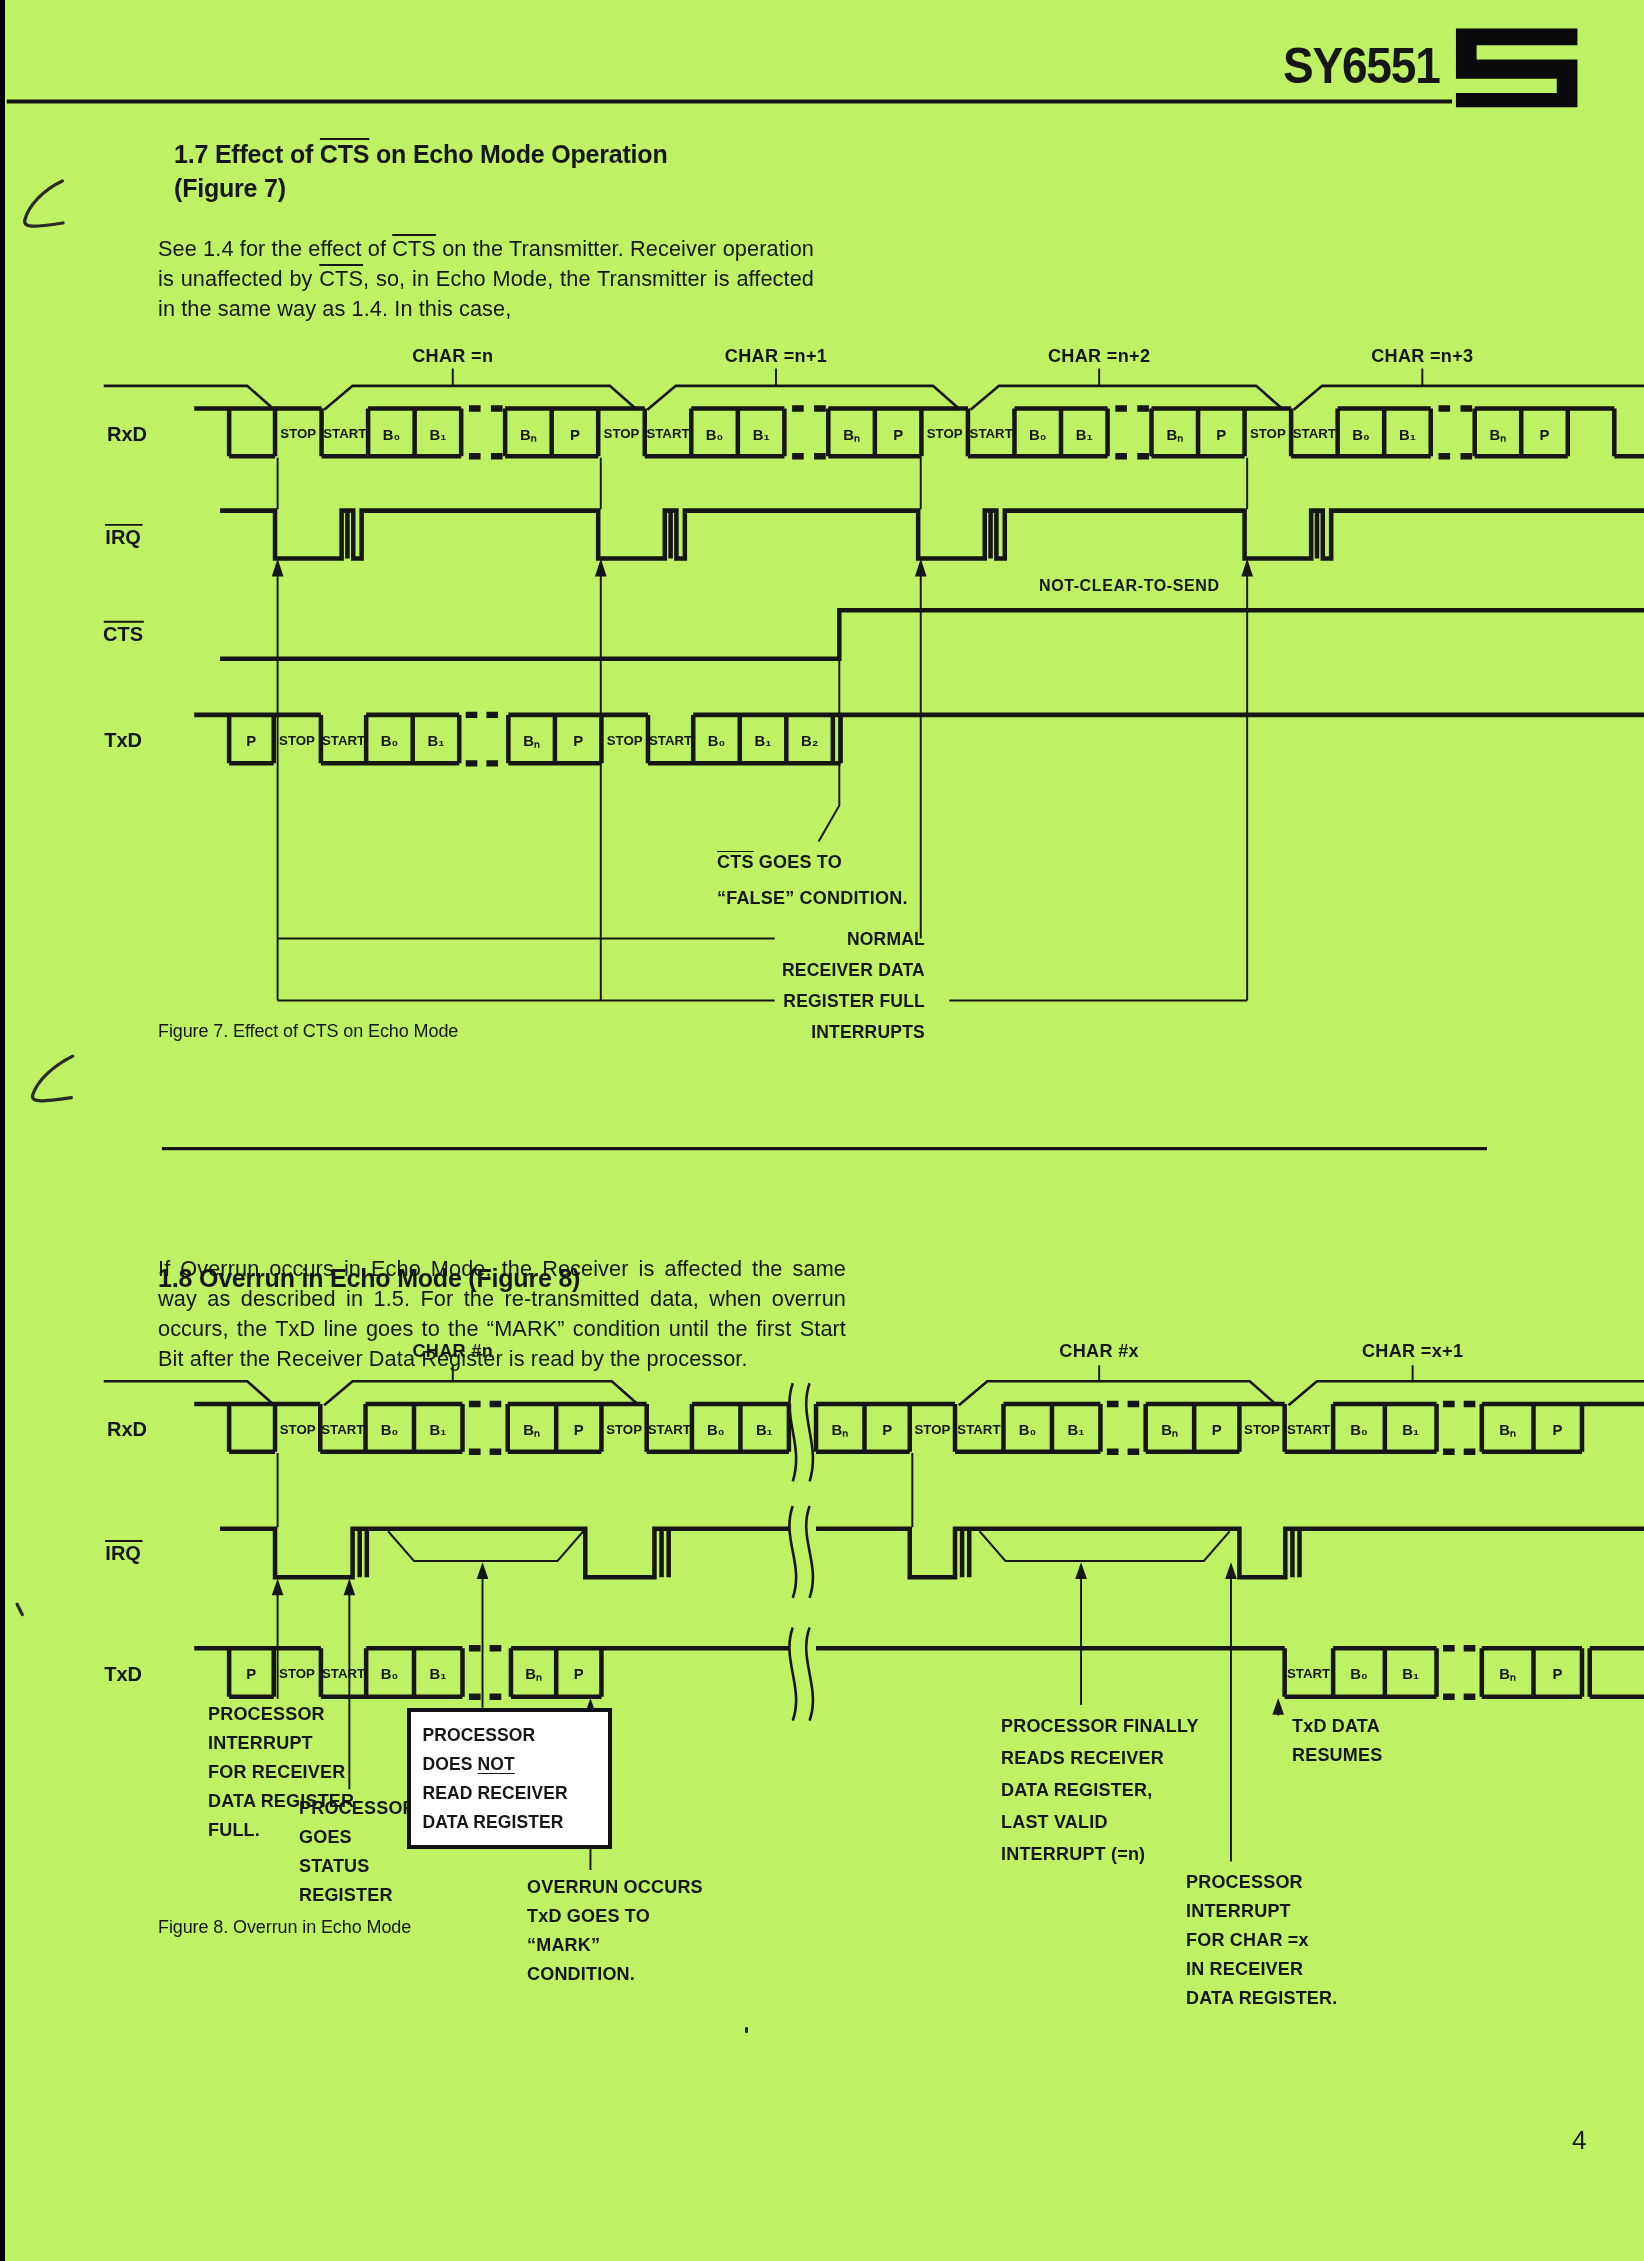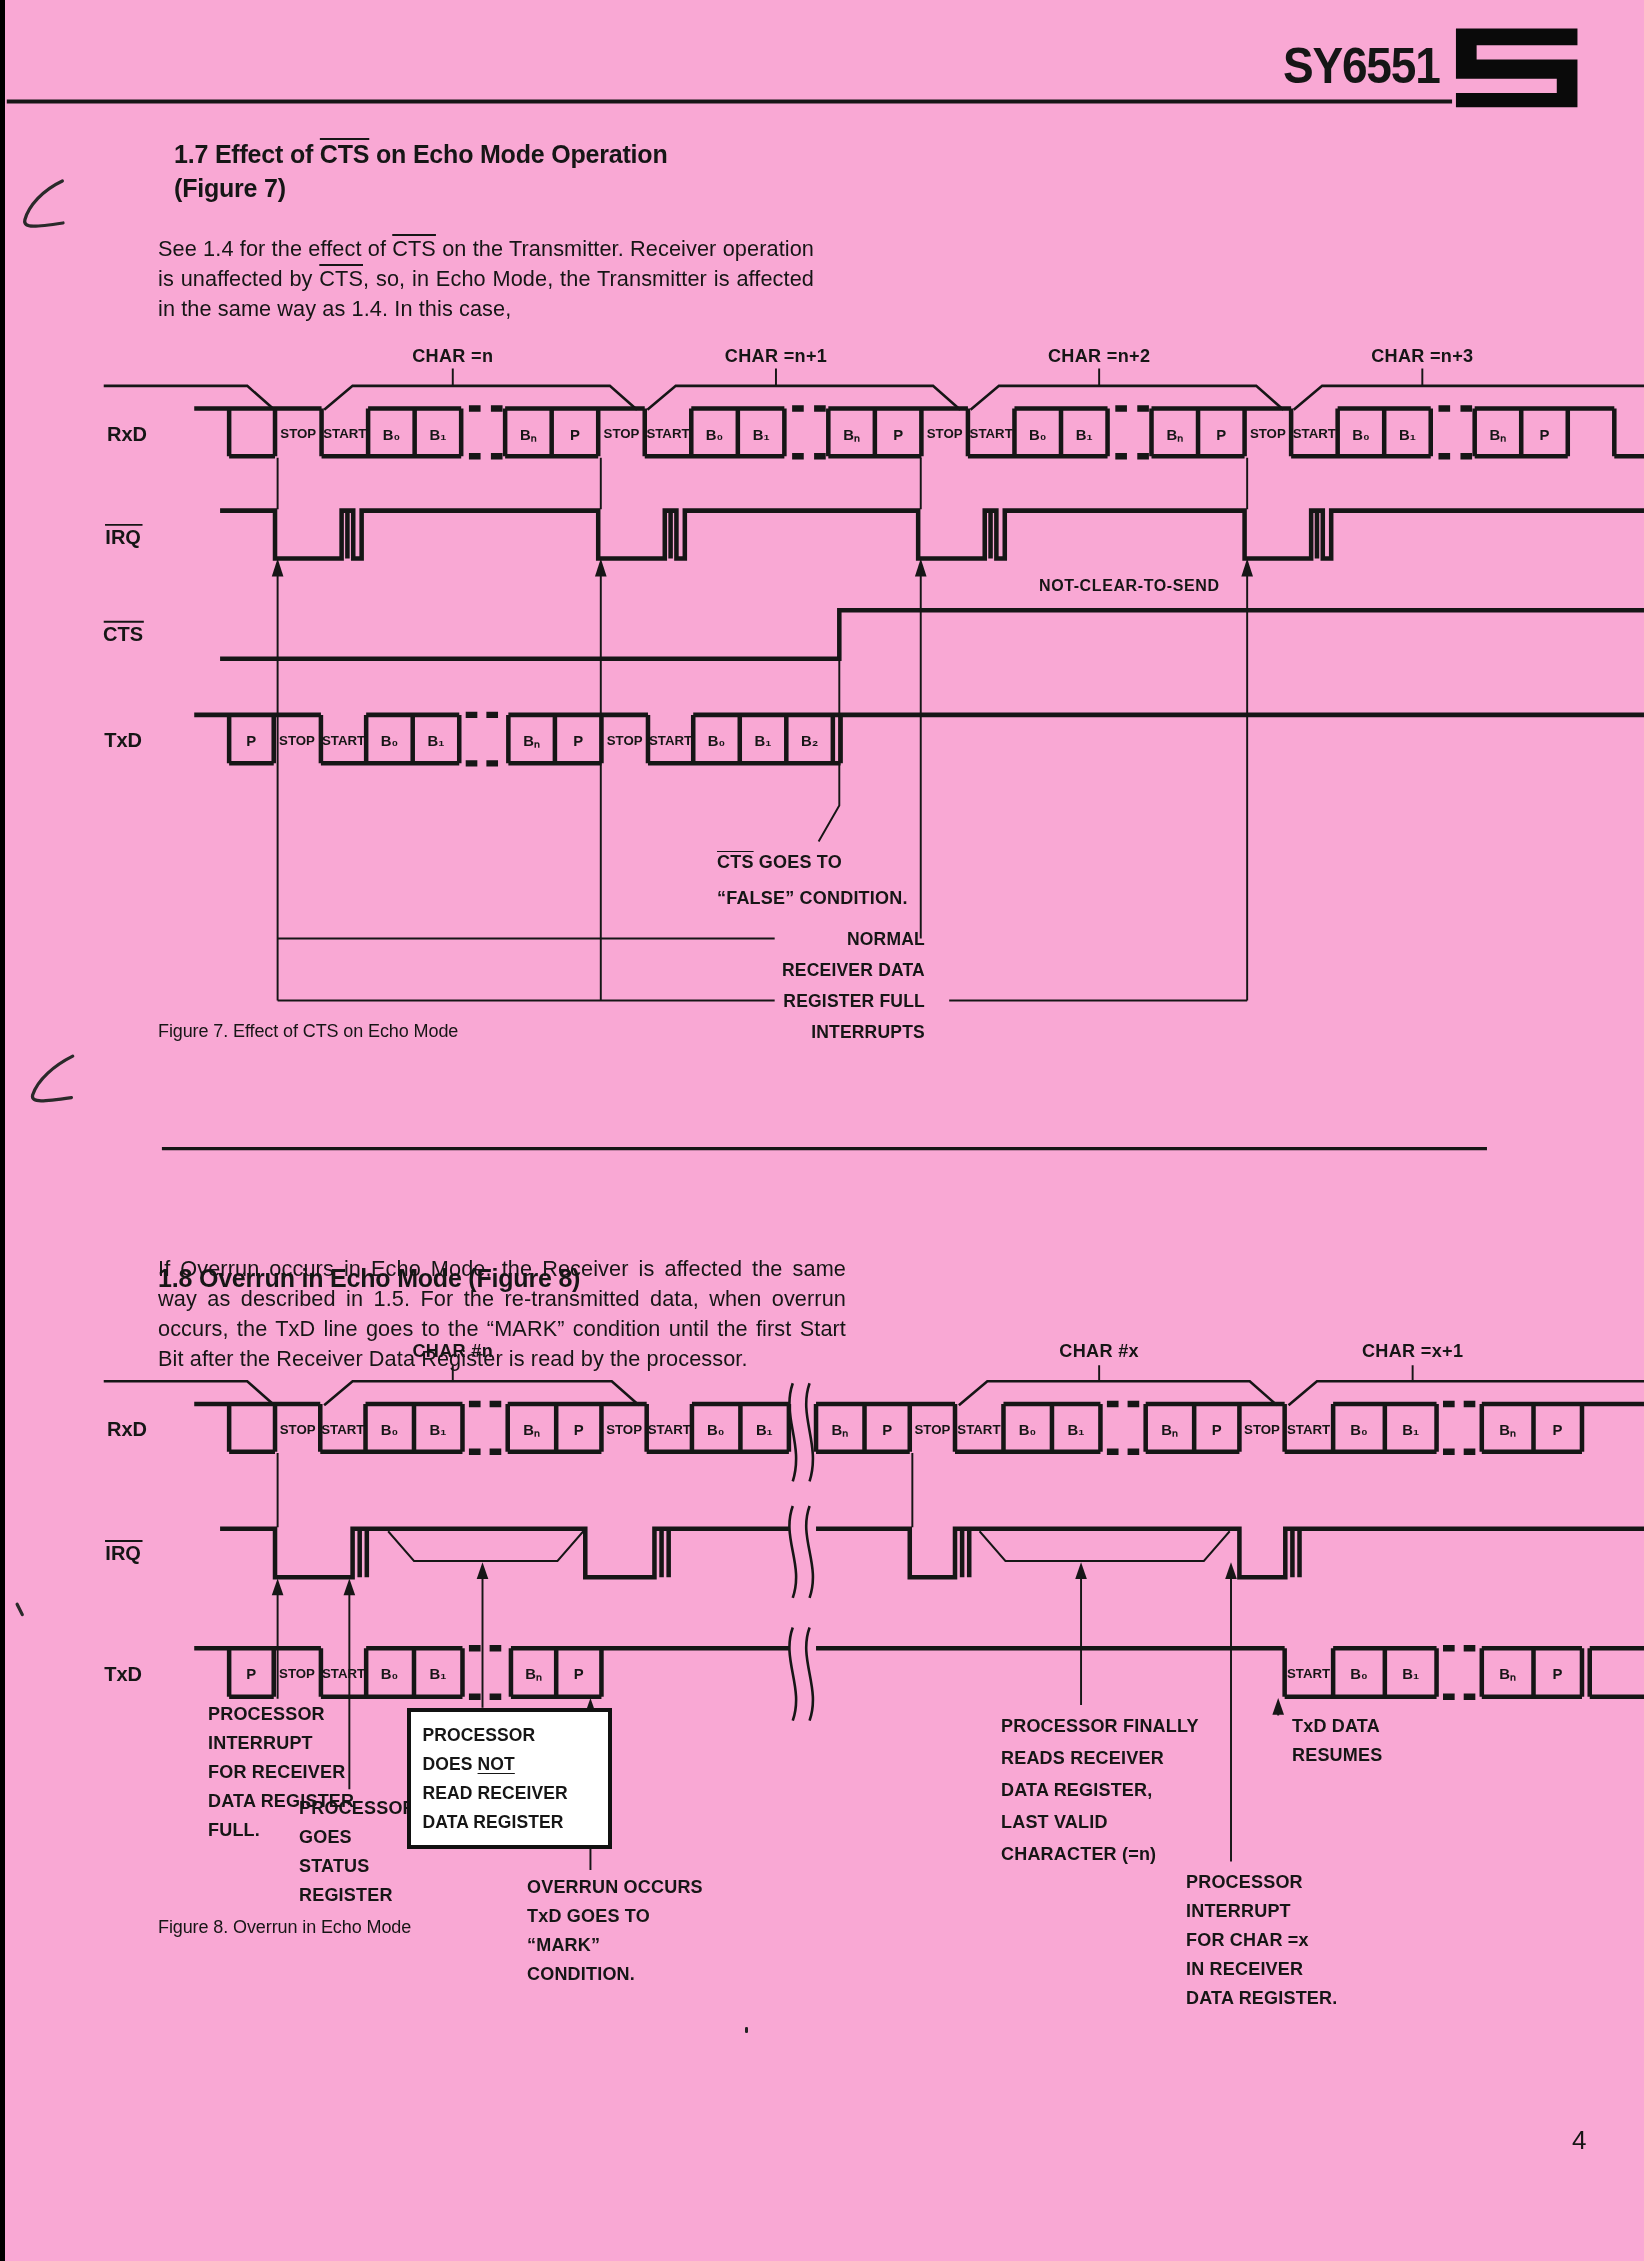--- a/index.html
+++ b/index.html
@@ -1,16 +1,16 @@
 <!DOCTYPE html>
 <html style="font-size:10.3px"><head>
 <meta charset="utf-8">
 <style>
   html,body{margin:0;padding:0;background:#e8e8e8;}
-  .page{position:relative;width:1645px;height:2261px;background:#f9a8d4;
+  .page{position:relative;width:1645px;height:2261px;background:#bef264;
         font-family:"Liberation Sans",sans-serif;color:#161616;overflow:hidden;}
   .edge{position:absolute;left:0;top:0;width:4.5px;height:2261px;background:#000;}
   .abs{position:absolute;}
   .hdr-part{position:absolute;left:1283px;top:37px;width:181px;font-weight:700;
             font-size:50px;letter-spacing:-1.3px;transform:scaleX(.92);transform-origin:left;}
   h2.sec{position:absolute;margin:0;font-size:25px;font-weight:700;letter-spacing:-0.2px;line-height:34px;}
   .body-col{position:absolute;font-size:21.7px;line-height:30px;text-align:justify;letter-spacing:0.1px;}
   .ov{text-decoration:overline;}
   .cap{position:absolute;font-size:18px;font-weight:400;letter-spacing:-0.1px;}
   .ann{position:absolute;font-size:18px;font-weight:700;line-height:29px;letter-spacing:0.2px;}
@@ -310,21 +310,21 @@
     <div>TxD GOES TO</div>
     <div>“MARK”</div>
     <div>CONDITION.</div>
   </div>
 
   <div class="ann" style="left:1001px;top:1710px;line-height:32px;">
     <div>PROCESSOR FINALLY</div>
     <div>READS RECEIVER</div>
     <div>DATA REGISTER,</div>
     <div>LAST VALID</div>
-    <div>CHARACTER (=n)</div>
+    <div>INTERRUPT (=n)</div>
   </div>
 
   <div class="ann" style="left:1186px;top:1868px;">
     <div>PROCESSOR</div>
     <div>INTERRUPT</div>
     <div>FOR CHAR =x</div>
     <div>IN RECEIVER</div>
     <div>DATA REGISTER.</div>
   </div>
 

